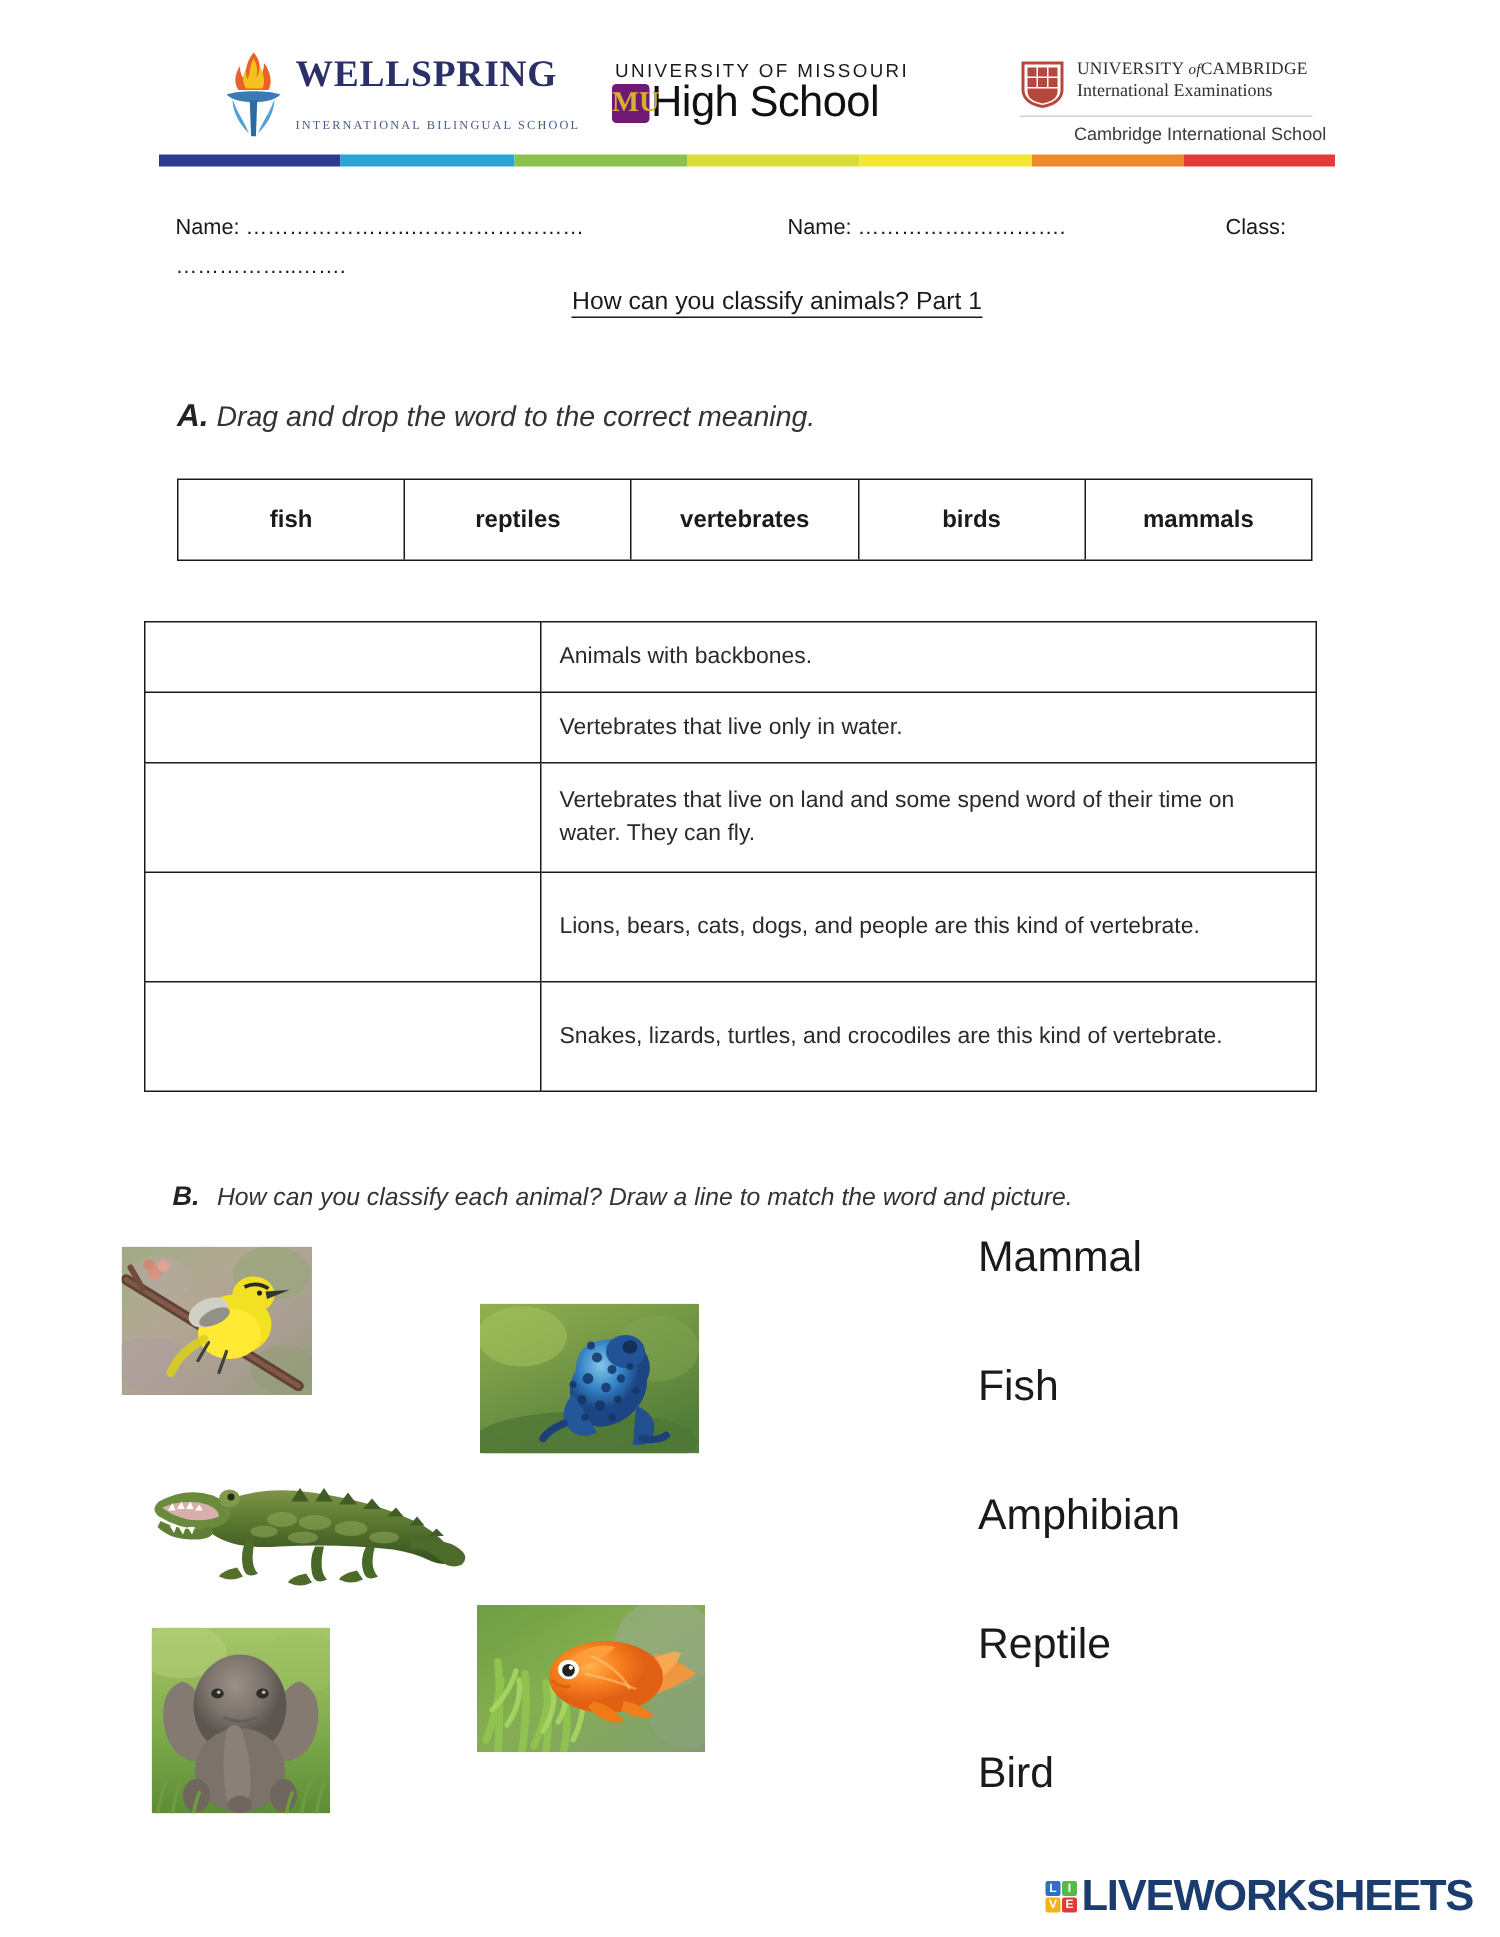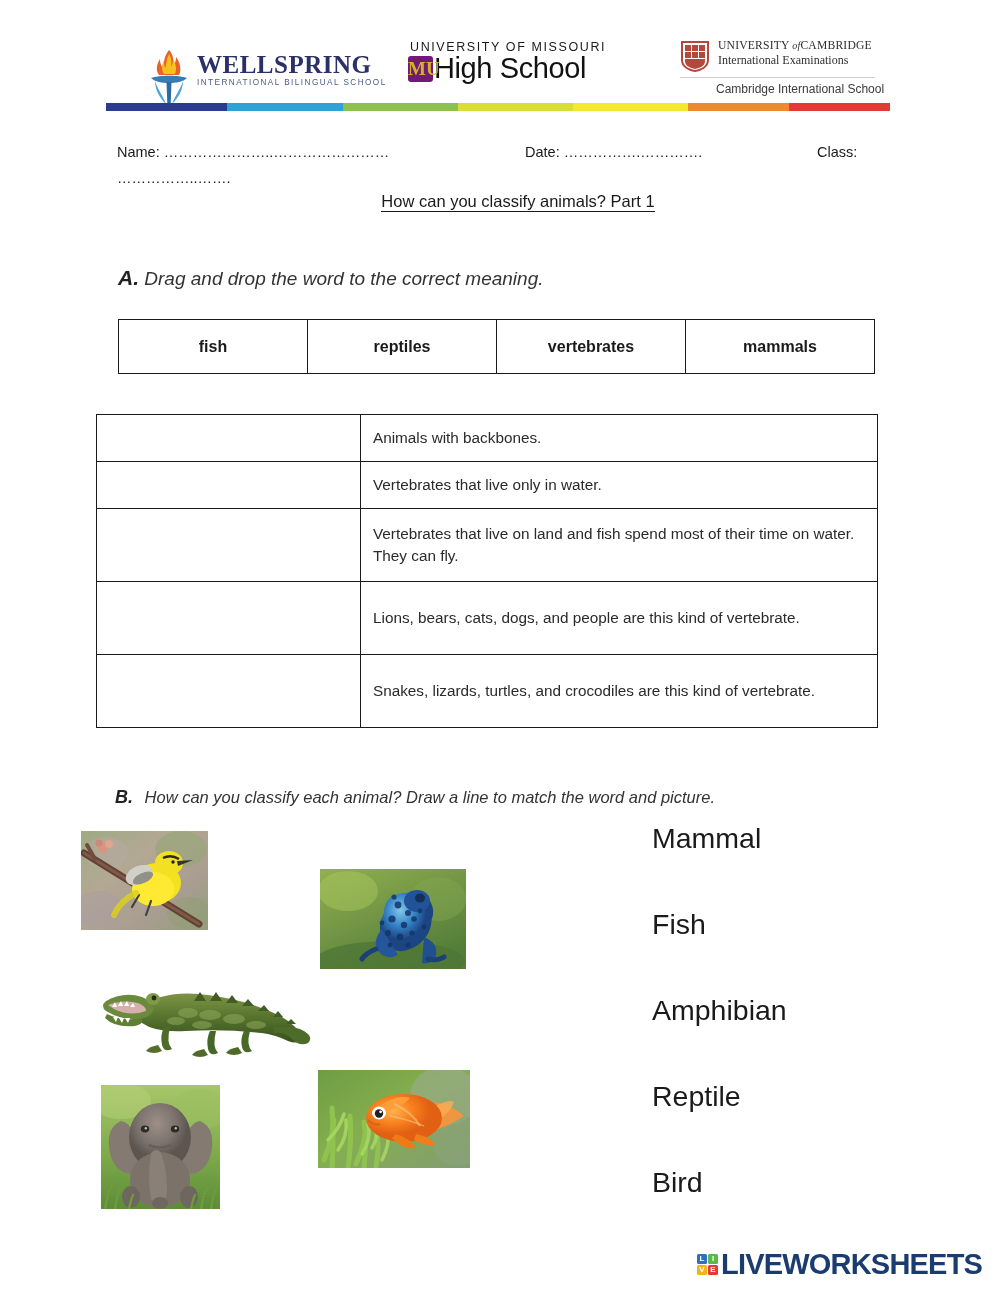--- a/index.html
+++ b/index.html
@@ -24,21 +24,21 @@
   .header-logos {
     position: absolute;
     left: 0;
     top: 0;
     width: 1000px;
     height: 100px;
   }
   .logo-wellspring {
     position: absolute;
     left: 145px;
-    top: 48px;
+    top: 33px;
     width: 200px;
     height: 58px;
   }
   .logo-mizzou {
     position: absolute;
     left: 408px;
     top: 40px;
     width: 200px;
     height: 52px;
   }
@@ -58,25 +58,25 @@
   .ws-title {
     font-family: "Liberation Serif", serif;
     font-weight: bold;
     font-size: 25px;
     letter-spacing: 0.5px;
     color: #2b3068;
     line-height: 1;
     white-space: nowrap;
   }
   .ws-sub {
-    font-family: Liberation Sans, sans-serif;
+    font-family: Liberation Serif, serif;
     font-size: 8.2px;
     letter-spacing: 1.45px;
     color: #4a5a8a;
-    margin-top: 1px;
+    margin-top: 17px;
     white-space: nowrap;
   }
 
   .mz-top {
     font-family: "Liberation Sans", sans-serif;
     font-size: 12.5px;
     letter-spacing: 1.6px;
     color: #1a1a1a;
     font-weight: normal;
     white-space: nowrap;
@@ -398,54 +398,55 @@
       <i style="background: rgb(42, 164, 214); width: 116px;"></i>
       <i style="background: rgb(140, 193, 76); width: 115px;"></i>
       <i style="background: rgb(217, 221, 58); width: 115px;"></i>
       <i style="background: rgb(244, 231, 51); width: 115px;"></i>
       <i style="background: rgb(239, 138, 43); width: 101px;"></i>
       <i style="background: rgb(226, 59, 53); width: 101px;"></i>
     </div>
 
   <div class="meta">
     <div class="m-name">Name: …………………..……………………</div>
-    <div class="m-date">Date: …………….………….</div>
+    <div class="m-date">Name: …………….………….</div>
     <div class="m-class">Class:</div>
     <div class="m-class2">……………..…….</div>
   </div>
 
   <div class="doc-title">
     <span>How can you classify animals? Part 1</span>
   </div>
 
   <div class="sec-a-instr">
     <span class="letter">A.</span>
     <span>Drag and drop the word to the correct meaning.</span>
   </div>
 
   <div class="wordbank" id="wordbank">
       <div class="cell">fish</div>
       <div class="cell">reptiles</div>
       <div class="cell">vertebrates</div>
+      <div class="cell">birds</div>
       <div class="cell">mammals</div>
     </div>
 
   <table class="deftable">
     <tbody id="deftable-body">
         <tr class="r1">
           <td class="dropcell"></td>
           <td>Animals with backbones.</td>
         </tr>
         <tr class="r2">
           <td class="dropcell"></td>
           <td>Vertebrates that live only in water.</td>
         </tr>
         <tr class="r3">
           <td class="dropcell"></td>
-          <td>Vertebrates that live on land and fish spend most of their time on water. They can fly.</td>
+          <td>Vertebrates that live on land and some spend word of their time on water. They can fly.</td>
         </tr>
         <tr class="r4">
           <td class="dropcell"></td>
           <td>Lions, bears, cats, dogs, and people are this kind of vertebrate.</td>
         </tr>
         <tr class="r5">
           <td class="dropcell"></td>
           <td>Snakes, lizards, turtles, and crocodiles are this kind of vertebrate.</td>
         </tr>
       </tbody>

